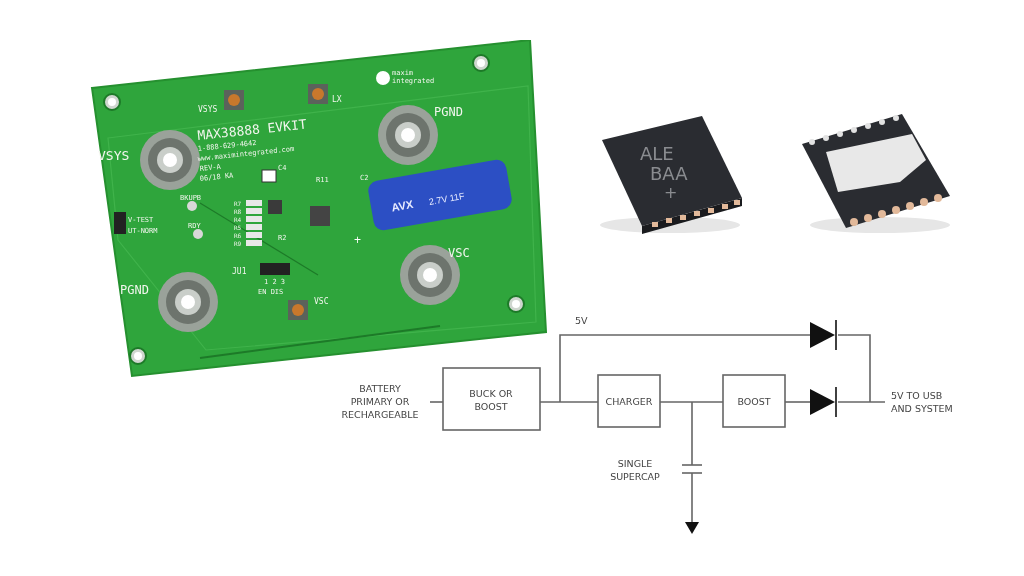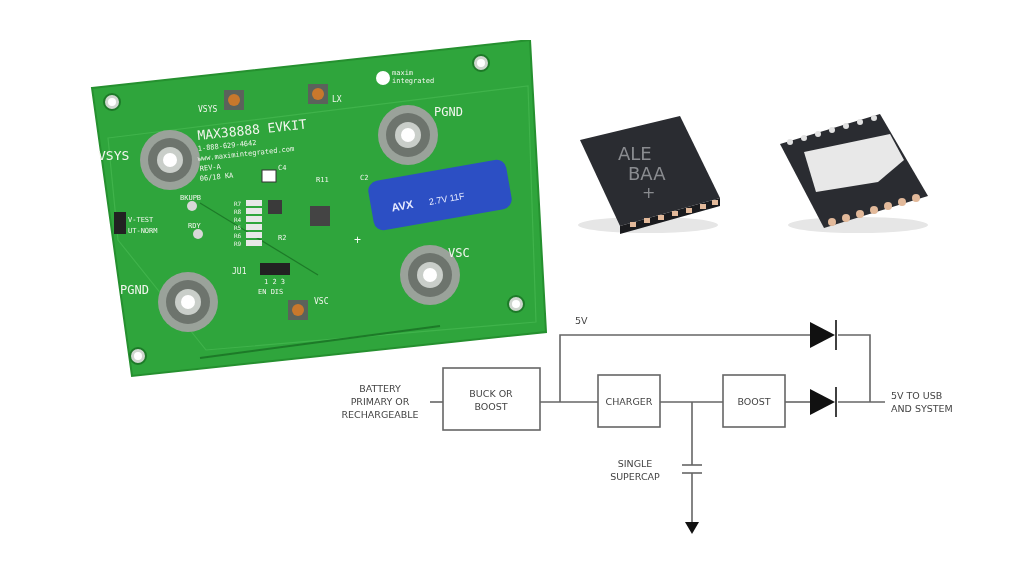--- a/index.html
+++ b/index.html
@@ -9,21 +9,21 @@
     font-family: "Liberation Sans", sans-serif;
   }
   .abs { position: absolute; }
 
   
   #pcb-wrap { left: 88px; top: 40px; width: 460px; height: 340px; }
   #pcb-svg { width: 460px; height: 340px; display: block; }
   .silk { font-family: "DejaVu Sans Mono", monospace; fill: #f2f6ee; }
 
   
-  #chips { left: 568px; top: 100px; width: 380px; height: 150px; }
+  #chips { left: 590px; top: 100px; width: 380px; height: 150px; }
 
   
   #schematic { left: 330px; top: 310px; width: 650px; height: 250px; }
   .sch-text { font-family: "DejaVu Sans", sans-serif; fill: #444; font-size: 9.5px; }
   .sch-line { stroke: #666; stroke-width: 1.6; fill: none; }
   .sch-box { stroke: #666; stroke-width: 1.6; fill: #fff; }
 </style>
 </head>
 <body>
 

